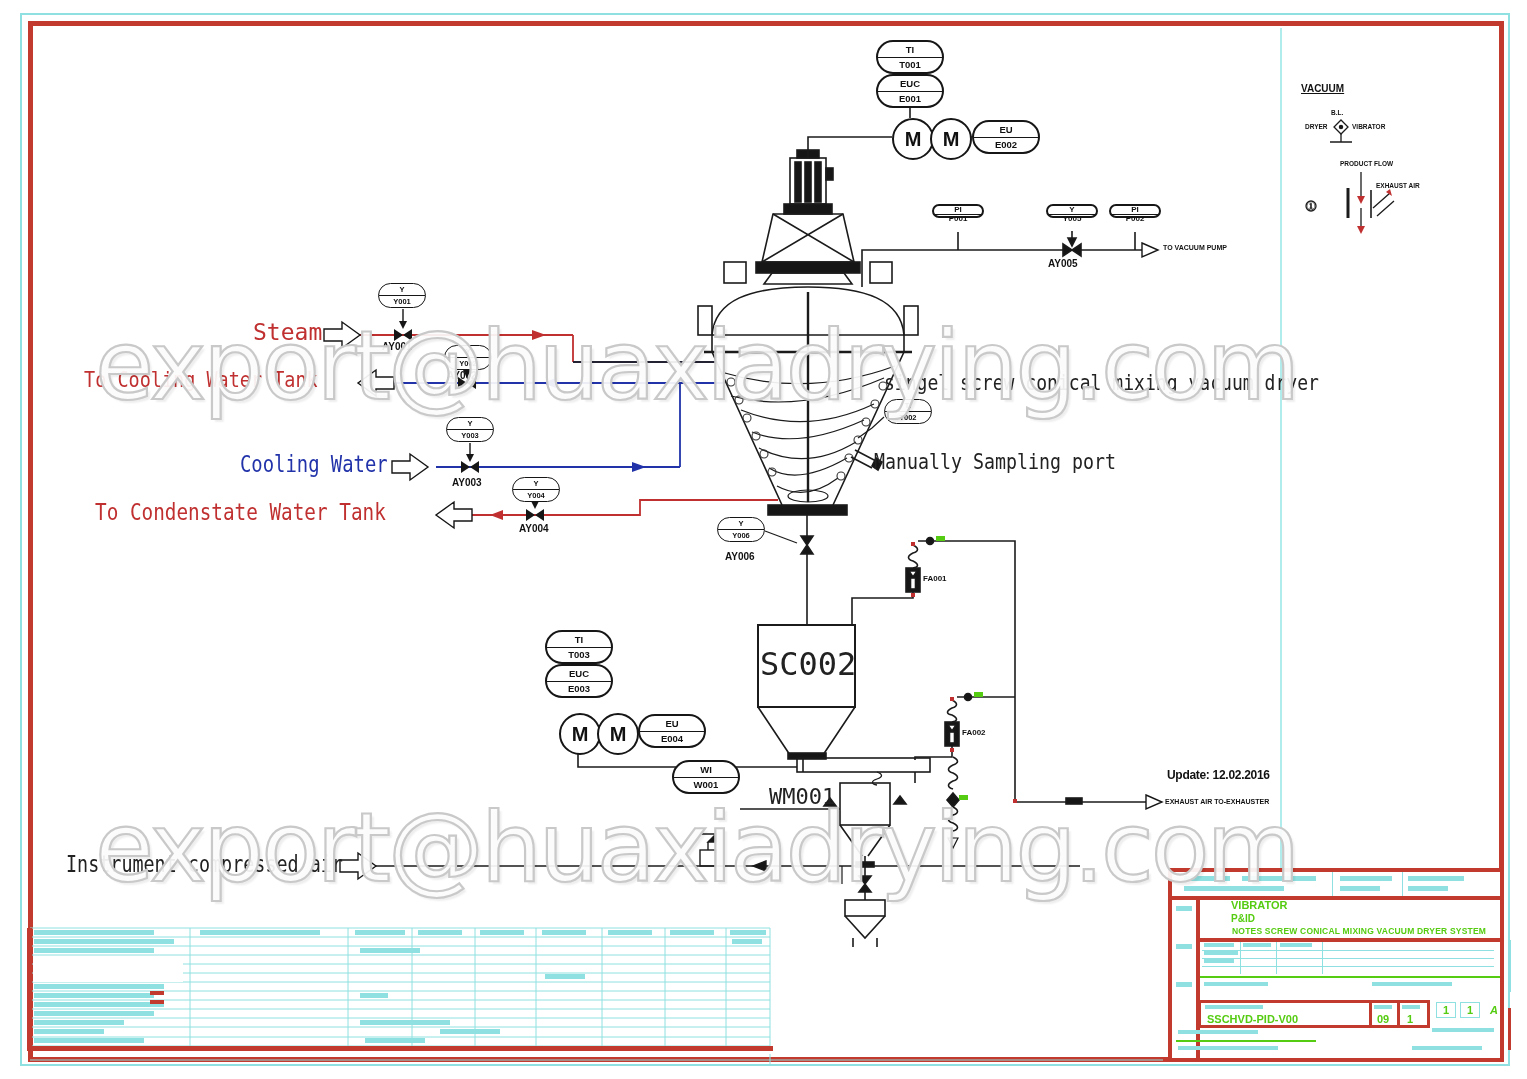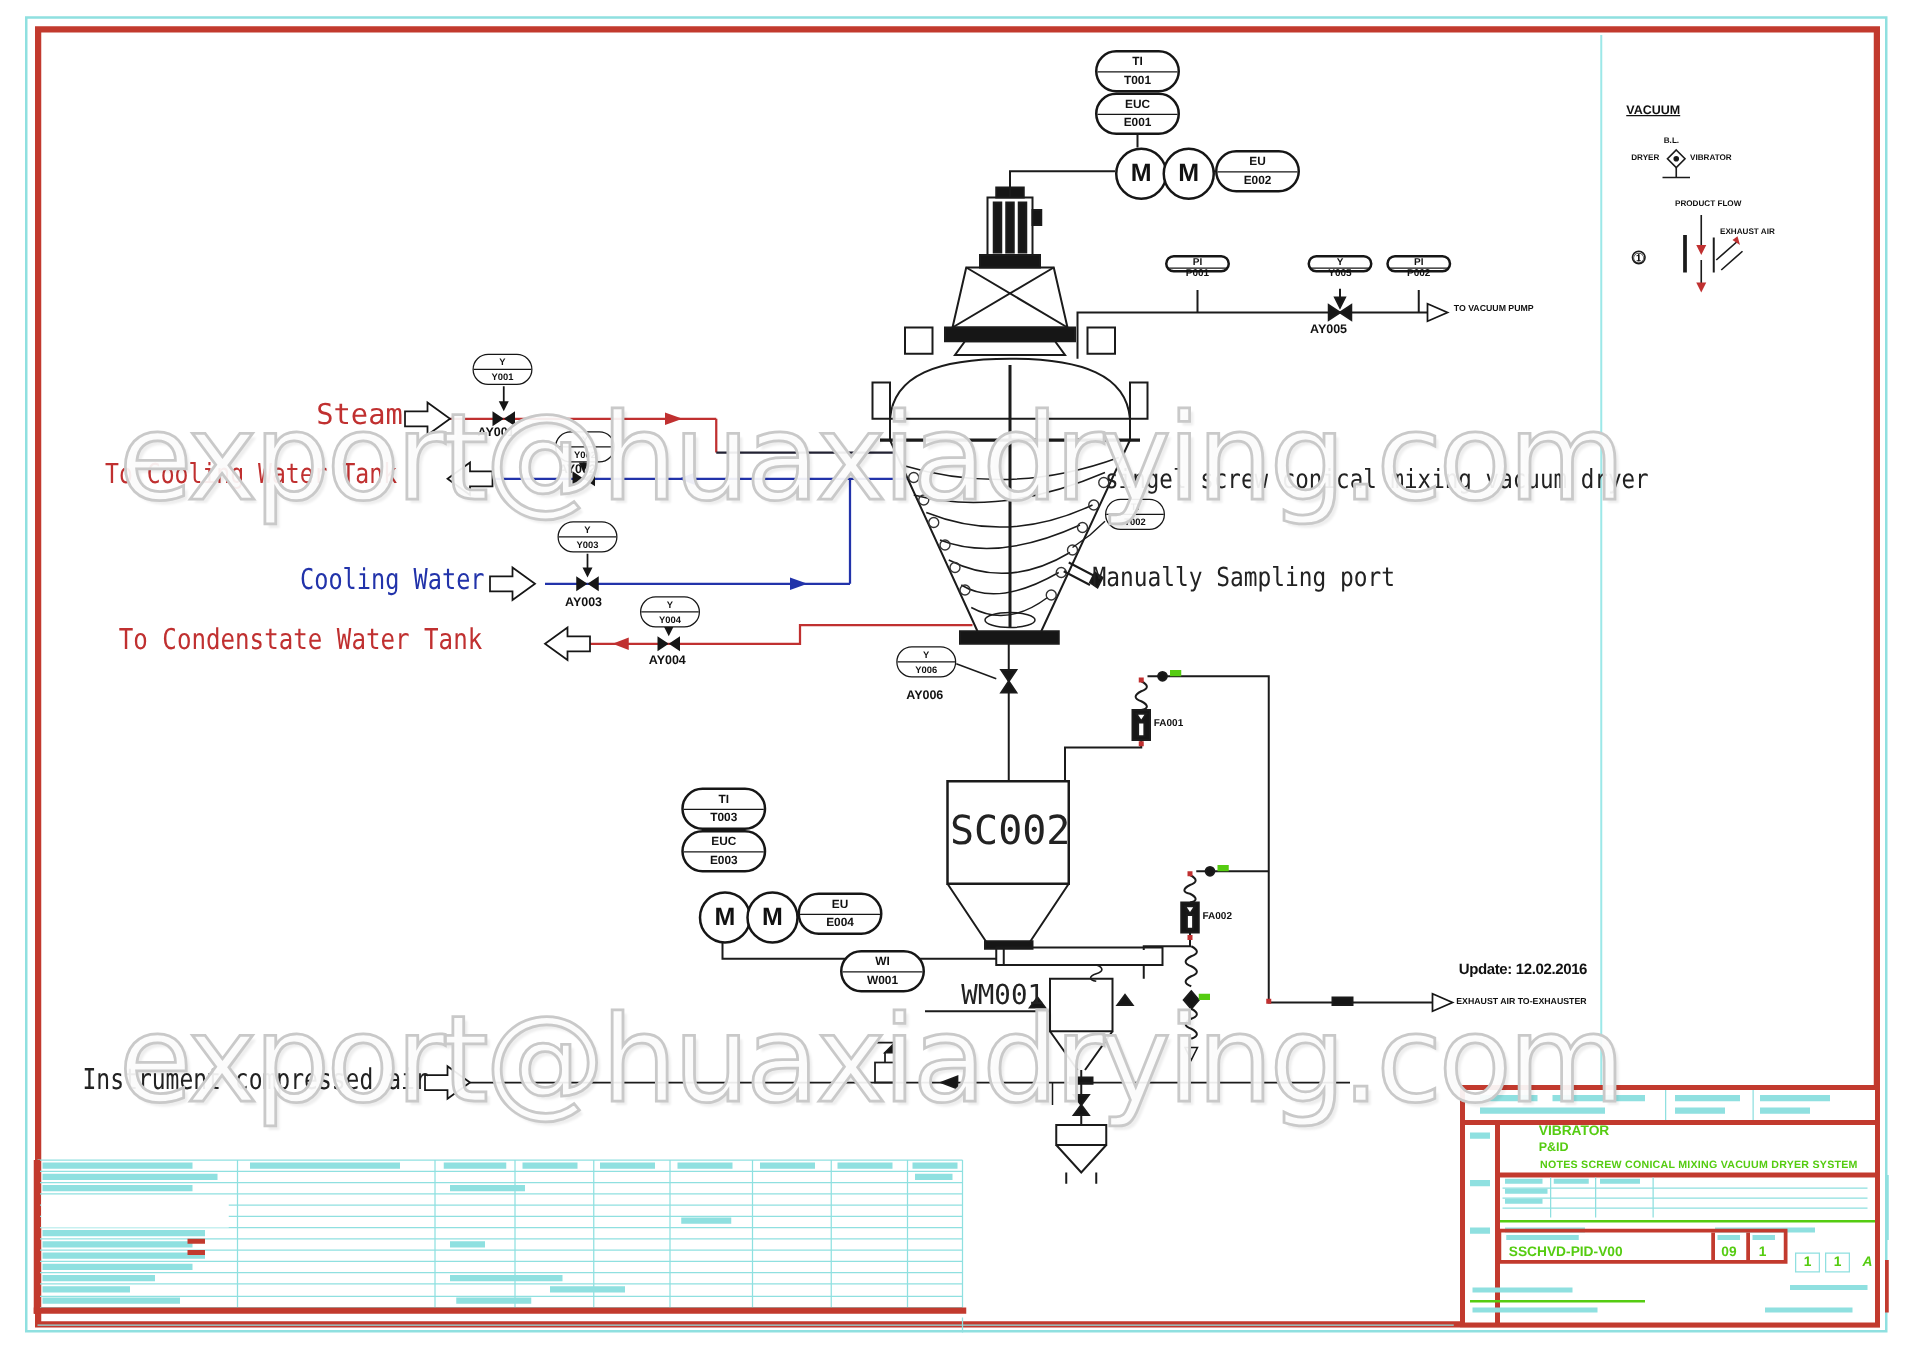--- a/index.html
+++ b/index.html
@@ -443,21 +443,21 @@
     <div class="cl" style="left:150px;top:70px;width:1px;height:32px"></div>
     <div class="cbar" style="left:32px;top:71px;width:30px;height:4px"></div>
     <div class="cbar" style="left:32px;top:79px;width:34px;height:4px"></div>
     <div class="cbar" style="left:32px;top:87px;width:30px;height:4px"></div>
     <div class="cbar" style="left:71px;top:71px;width:28px;height:4px"></div>
     <div class="cbar" style="left:108px;top:71px;width:32px;height:4px"></div>
     <div class="gl" style="left:28px;top:104px;width:300px;height:2px"></div>
     <div class="cbar" style="left:32px;top:110px;width:64px;height:4px"></div>
     <div class="cbar" style="left:200px;top:110px;width:80px;height:4px"></div>
 
-    <div style="position:absolute;left:26px;top:111px;width:232px;height:28px;border:3px solid #c23a2e;box-sizing:border-box">
+    <div style="position:absolute;left:26px;top:128px;width:232px;height:28px;border:3px solid #c23a2e;box-sizing:border-box">
       <div class="cbar" style="left:4px;top:2px;width:58px;height:4px"></div>
       <div class="gtx" style="left:6px;top:11px;font-size:11px">SSCHVD-PID-V00</div>
       <div class="rl" style="left:168px;top:0;width:3px;height:22px"></div>
       <div class="rl" style="left:196px;top:0;width:3px;height:22px"></div>
       <div class="cbar" style="left:173px;top:2px;width:18px;height:4px"></div>
       <div class="cbar" style="left:201px;top:2px;width:18px;height:4px"></div>
       <div class="gtx" style="left:176px;top:11px;font-size:11px">09</div>
       <div class="gtx" style="left:206px;top:11px;font-size:11px">1</div>
     </div>
     <div class="bx" style="left:264px;top:130px">

